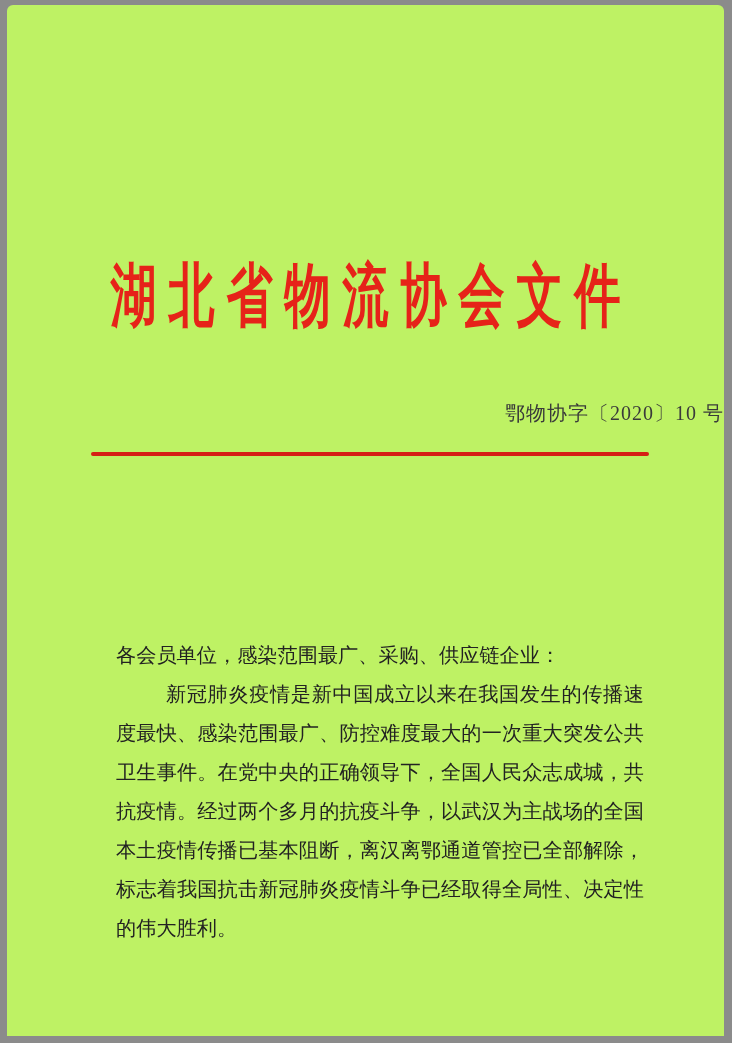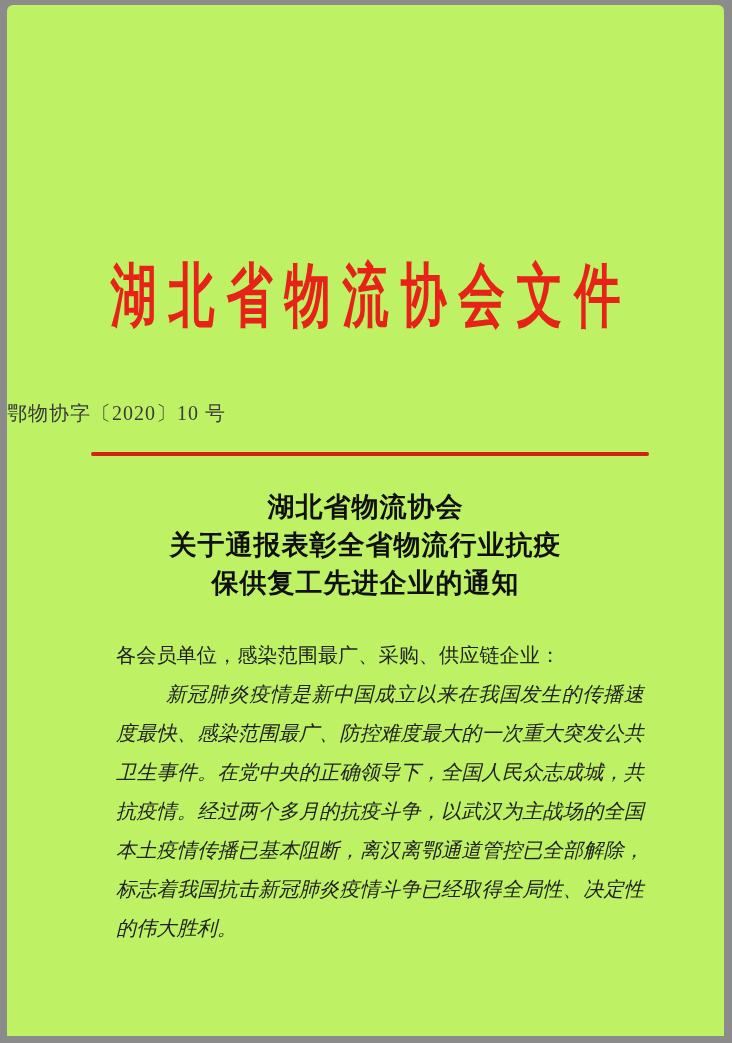--- a/index.html
+++ b/index.html
@@ -38,21 +38,21 @@
     white-space: nowrap;
     color: #e62319;
     transform: scaleY(1.5);
     transform-origin: top center;
   }
   .doc-number {
     position: absolute;
     top: 395px;
     left: 0;
     width: 100%;
-    text-align: left;
+    text-align: right;
     font-size: 20px;
     line-height: 26px;
     letter-spacing: 1px;
     color: #3a3a3a;
   }
   .red-rule {
     position: absolute;
     top: 447px;
     left: 84px;
     width: 558px;
@@ -82,38 +82,32 @@
     line-height: 39px;
     color: #222222;
     text-align: justify;
     letter-spacing: 0;
   }
   .doc-body p {
     margin: 0;
   }
   .doc-body p.indent {
     text-indent: 50px;
-    font-style: italic;
   }
 </style>
 </head>
 <body style="background: rgb(139, 139, 139);">
 
 <div class="page" style="background: #bef264;">
 
   <div class="masthead" style="color: rgb(230, 35, 25);">湖北省物流协会文件</div>
 
   <div class="doc-number">鄂物协字〔2020〕10 号</div>
 
   <div class="red-rule" style="background: rgb(213, 32, 21);"></div>
 
-  <div class="notice-title">
-    <div>湖北省物流协会</div>
-    <div>关于通报表彰全省物流行业抗疫</div>
-    <div>保供复工先进企业的通知</div>
-  </div>
 
   <div class="doc-body">
     <p>各会员单位，感染范围最广、采购、供应链企业：</p>
     <p class="indent">新冠肺炎疫情是新中国成立以来在我国发生的传播速度最快、感染范围最广、防控难度最大的一次重大突发公共卫生事件。在党中央的正确领导下，全国人民众志成城，共抗疫情。经过两个多月的抗疫斗争，以武汉为主战场的全国本土疫情传播已基本阻断，离汉离鄂通道管控已全部解除，标志着我国抗击新冠肺炎疫情斗争已经取得全局性、决定性的伟大胜利。</p>
   </div>
 
 </div>
 
 </body></html>

